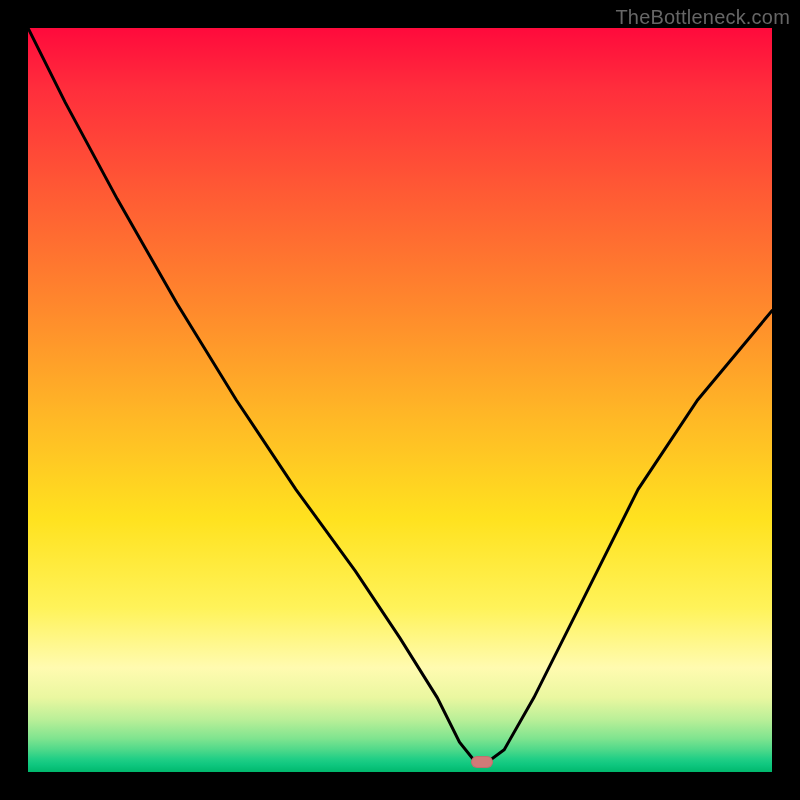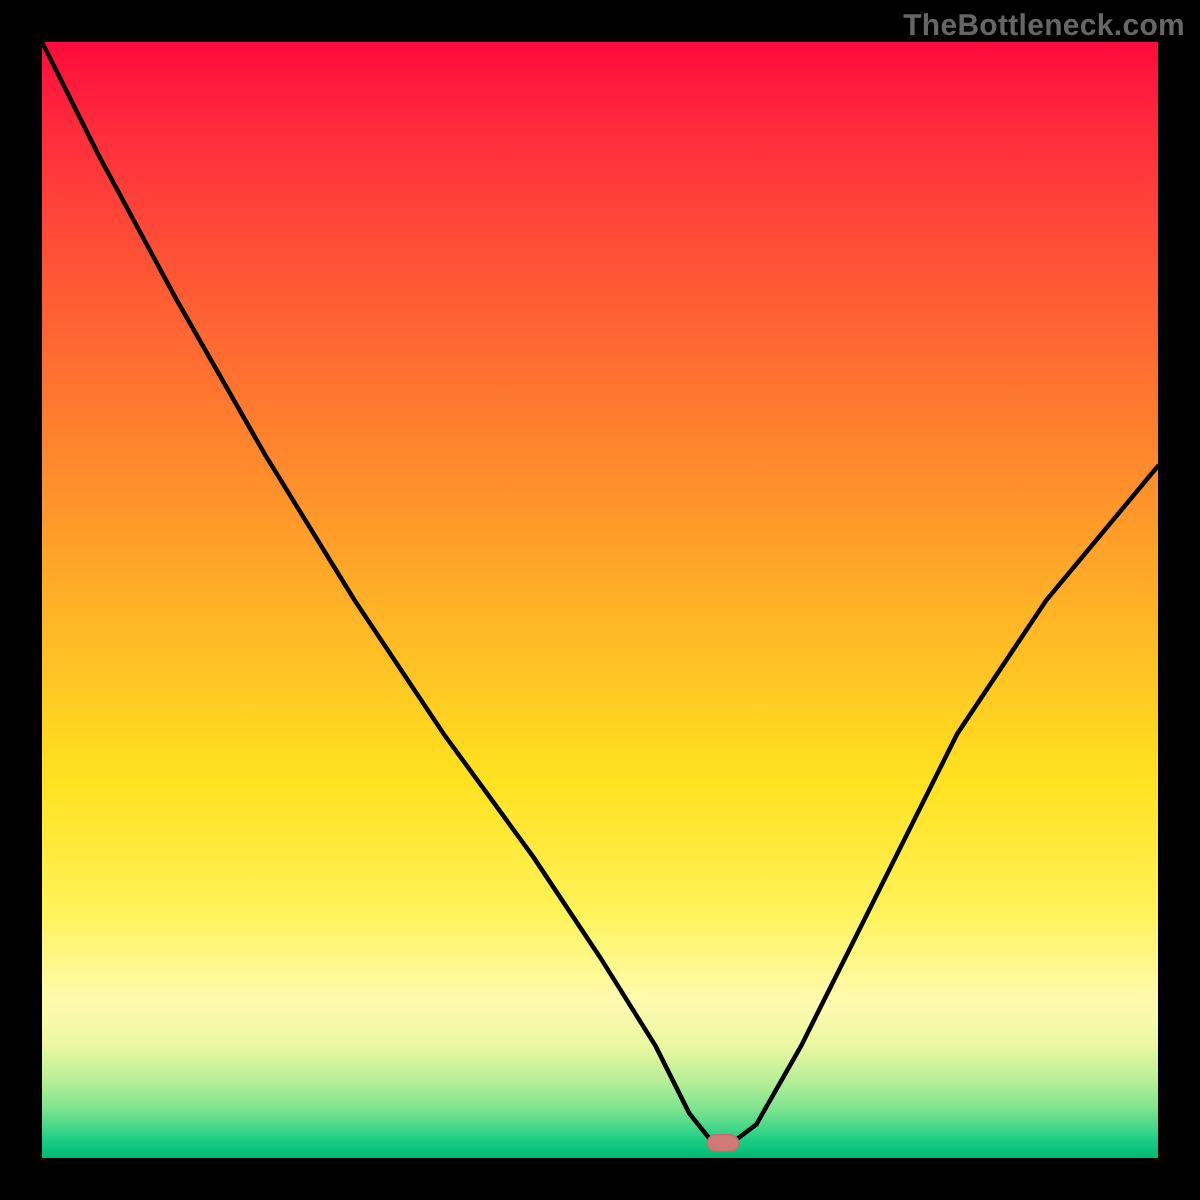--- a/index.html
+++ b/index.html
@@ -16,21 +16,21 @@
     width: 800px;
     height: 800px;
     background: #000;
   }
   .watermark {
     position: absolute;
     top: 6px;
     right: 10px;
     color: #666;
     font-size: 20px;
-    font-weight: 700;
+    font-weight: 400;
     letter-spacing: 0.2px;
     z-index: 10;
     text-align: center;
   }
   .plot-area {
     position: absolute;
     left: 28px;
     top: 28px;
     width: 744px;
     height: 744px;

